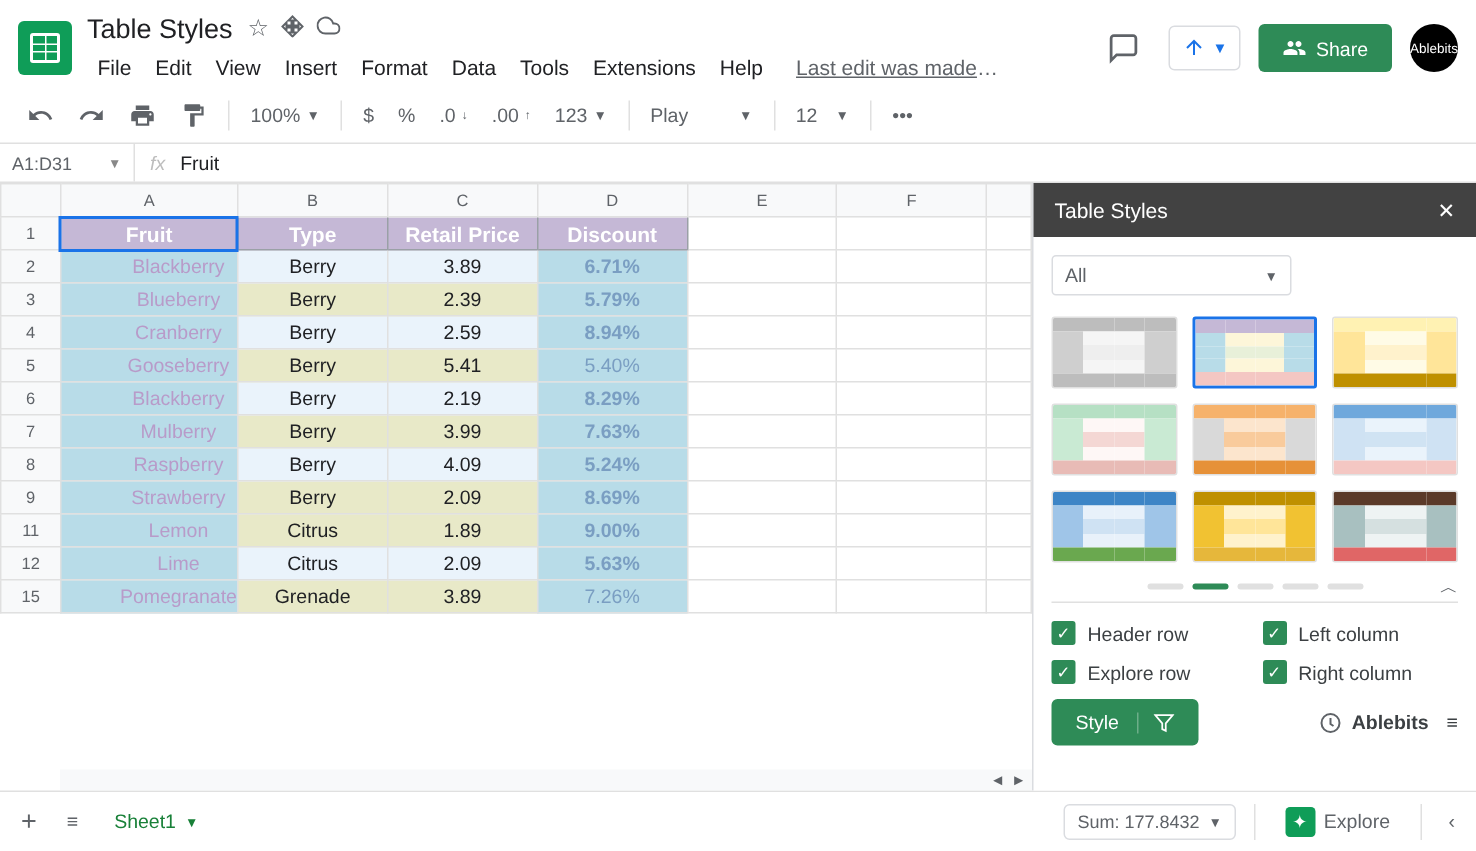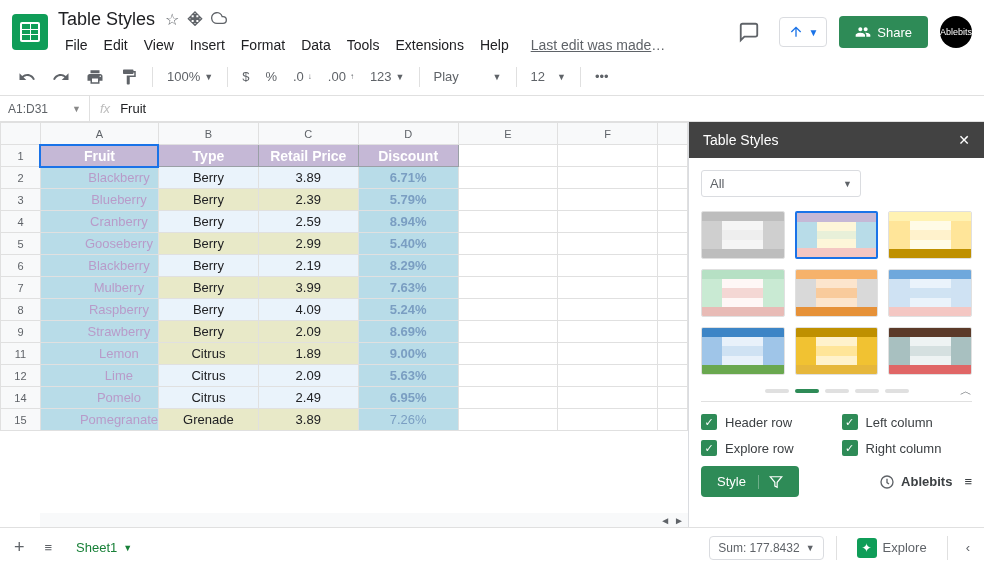--- a/index.html
+++ b/index.html
@@ -244,22 +244,22 @@
             <td style="background:#eaf3fb">2.59</td>
             <td style="background:#b8dce8;color:#7a9ec2;font-weight:bold">8.94%</td>
             <td></td>
             <td></td>
             <td class="col-g"></td>
           </tr>
           <tr>
             <th class="row-head">5</th>
             <td class="first-col" style="background:#b8dce8;color:#b89bc9">Gooseberry</td>
             <td style="background:#e8e9c8">Berry</td>
-            <td style="background:#e8e9c8">2.99</td>
-            <td style="background:#b8dce8;color:#7a9ec2;font-weight:bold">5.40%</td>
+            <td style="background:#e8e9c8">5.41</td>
+            <td style="background:#b8dce8;color:#7a9ec2;font-weight:normal">5.40%</td>
             <td></td>
             <td></td>
             <td class="col-g"></td>
           </tr>
           <tr>
             <th class="row-head">6</th>
             <td class="first-col" style="background:#b8dce8;color:#b89bc9">Blackberry</td>
             <td style="background:#eaf3fb">Berry</td>
             <td style="background:#eaf3fb">2.19</td>
             <td style="background:#b8dce8;color:#7a9ec2;font-weight:bold">8.29%</td>
@@ -306,30 +306,20 @@
             <td></td>
             <td></td>
             <td class="col-g"></td>
           </tr>
           <tr>
             <th class="row-head">12</th>
             <td class="first-col" style="background:#b8dce8;color:#b89bc9">Lime</td>
             <td style="background:#eaf3fb">Citrus</td>
             <td style="background:#eaf3fb">2.09</td>
             <td style="background:#b8dce8;color:#7a9ec2;font-weight:bold">5.63%</td>
-            <td></td>
-            <td></td>
-            <td class="col-g"></td>
-          </tr>
-          <tr>
-            <th class="row-head">14</th>
-            <td class="first-col" style="background:#b8dce8;color:#b89bc9">Pomelo</td>
-            <td style="background:#eaf3fb">Citrus</td>
-            <td style="background:#eaf3fb">2.49</td>
-            <td style="background:#b8dce8;color:#7a9ec2;font-weight:bold">6.95%</td>
             <td></td>
             <td></td>
             <td class="col-g"></td>
           </tr>
           <tr>
             <th class="row-head">15</th>
             <td class="first-col" style="background:#b8dce8;color:#b89bc9">Pomegranate</td>
             <td style="background:#e8e9c8">Grenade</td>
             <td style="background:#e8e9c8">3.89</td>
             <td style="background:#b8dce8;color:#7a9ec2;font-weight:normal">7.26%</td>

